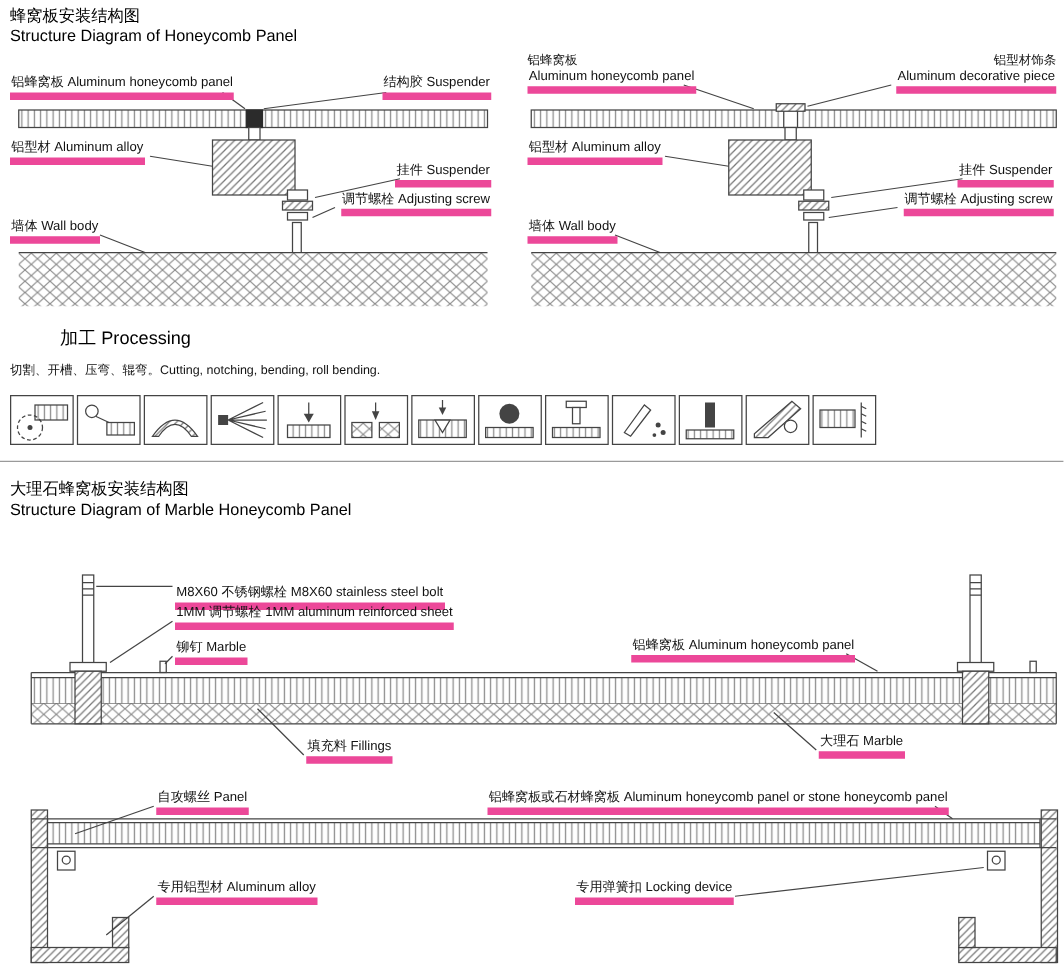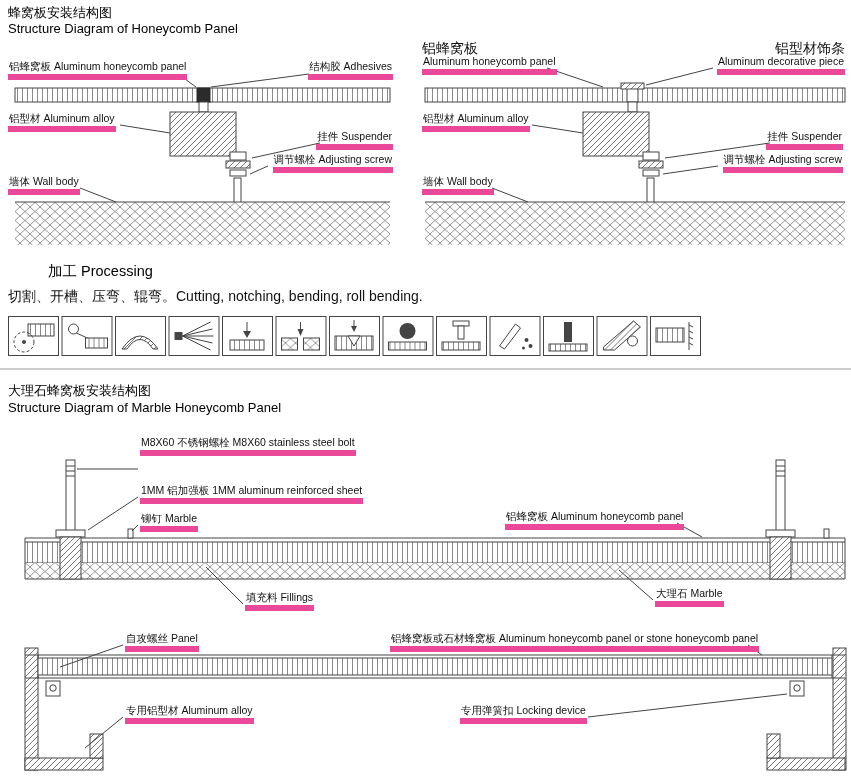--- a/index.html
+++ b/index.html
@@ -4,21 +4,21 @@
 <style>
   * { margin:0; padding:0; box-sizing:border-box; }
   html,body { background:#fff; }
   .page {
     position:relative; width:851px; height:778px; background:#fff; overflow:hidden;
     font-family:"Liberation Sans","DejaVu Sans",sans-serif; color:#1a1a1a;
   }
   .art { position:absolute; left:0; top:0; }
   .lbl { position:absolute; font-size:10.5px; line-height:13px; white-space:nowrap;
          border-bottom:6px solid #ec4899; padding:0 1px 1px 1px; color:#111; }
-  .nlu { position:absolute; font-size:14px; line-height:13px; white-space:nowrap; color:#111;text-align:center; }
+  .nlu { position:absolute; font-size:10px; line-height:13px; white-space:nowrap; color:#111;text-align:center; }
   .h   { position:absolute; font-size:13px; line-height:16px; white-space:nowrap; color:#000; }
   .h2  { position:absolute; font-size:14.5px; line-height:18px; white-space:nowrap; color:#000;margin-left:40px; }
 </style>
 </head>
 <body>
 
 <div class="page">
 
   <svg class="art" width="851" height="778" viewBox="0 0 851 778">
     <defs>
@@ -210,43 +210,43 @@
       <path d="M748,645 L762,655"></path>
       <path d="M123,717 L85,748"></path>
       <path d="M588,717 L787,694"></path>
     </g>
   </svg>
 
   <div class="h" style="left:8px;top:5px">蜂窝板安装结构图</div>
   <div class="h" style="left:8px;top:21px">Structure Diagram of Honeycomb Panel</div>
 
   <div class="lbl" style="left:8px;top:60px">铝蜂窝板 Aluminum honeycomb panel</div>
-  <div class="lbl" style="right:458px;top:60px">结构胶 Adhesives</div>
+  <div class="lbl" style="right:458px;top:60px">结构胶 Suspender</div>
   <div class="lbl" style="left:8px;top:112px">铝型材 Aluminum alloy</div>
   <div class="lbl" style="right:458px;top:130px">挂件 Suspender</div>
   <div class="lbl" style="right:458px;top:153px">调节螺栓 Adjusting screw</div>
   <div class="lbl" style="left:8px;top:175px">墙体 Wall body</div>
 
   <div class="nlu" style="left:422px;top:42px">铝蜂窝板</div>
   <div class="lbl" style="left:422px;top:55px">Aluminum honeycomb panel</div>
   <div class="nlu" style="right:6px;top:42px">铝型材饰条</div>
   <div class="lbl" style="right:6px;top:55px">Aluminum decorative piece</div>
   <div class="lbl" style="left:422px;top:112px">铝型材 Aluminum alloy</div>
   <div class="lbl" style="right:8px;top:130px">挂件 Suspender</div>
   <div class="lbl" style="right:8px;top:153px">调节螺栓 Adjusting screw</div>
   <div class="lbl" style="left:422px;top:175px">墙体 Wall body</div>
 
   <div class="h2" style="left:8px;top:262px">加工 Processing</div>
   <div class="nlu" style="left:8px;top:290px">切割、开槽、压弯、辊弯。Cutting, notching, bending, roll bending.</div>
 
   <div class="h" style="left:8px;top:383px">大理石蜂窝板安装结构图</div>
   <div class="h" style="left:8px;top:400px">Structure Diagram of Marble Honeycomb Panel</div>
 
-  <div class="lbl" style="left:140px;top:436px">M8X60 不锈钢螺栓 M8X60 stainless steel bolt</div>
-  <div class="lbl" style="left:140px;top:484px">1MM 铝加强板 1MM aluminum reinforced sheet</div>
+  <div class="lbl" style="left:140px;top:468px">M8X60 不锈钢螺栓 M8X60 stainless steel bolt</div>
+  <div class="lbl" style="left:140px;top:484px">1MM 调节螺栓 1MM aluminum reinforced sheet</div>
   <div class="lbl" style="left:140px;top:512px">铆钉 Marble</div>
   <div class="lbl" style="left:505px;top:510px">铝蜂窝板 Aluminum honeycomb panel</div>
   <div class="lbl" style="left:245px;top:591px">填充料 Fillings</div>
   <div class="lbl" style="left:655px;top:587px">大理石 Marble</div>
 
   <div class="lbl" style="left:125px;top:632px">自攻螺丝 Panel</div>
   <div class="lbl" style="left:390px;top:632px">铝蜂窝板或石材蜂窝板 Aluminum honeycomb panel or stone honeycomb panel</div>
   <div class="lbl" style="left:125px;top:704px">专用铝型材 Aluminum alloy</div>
   <div class="lbl" style="left:460px;top:704px">专用弹簧扣 Locking device</div>
 

